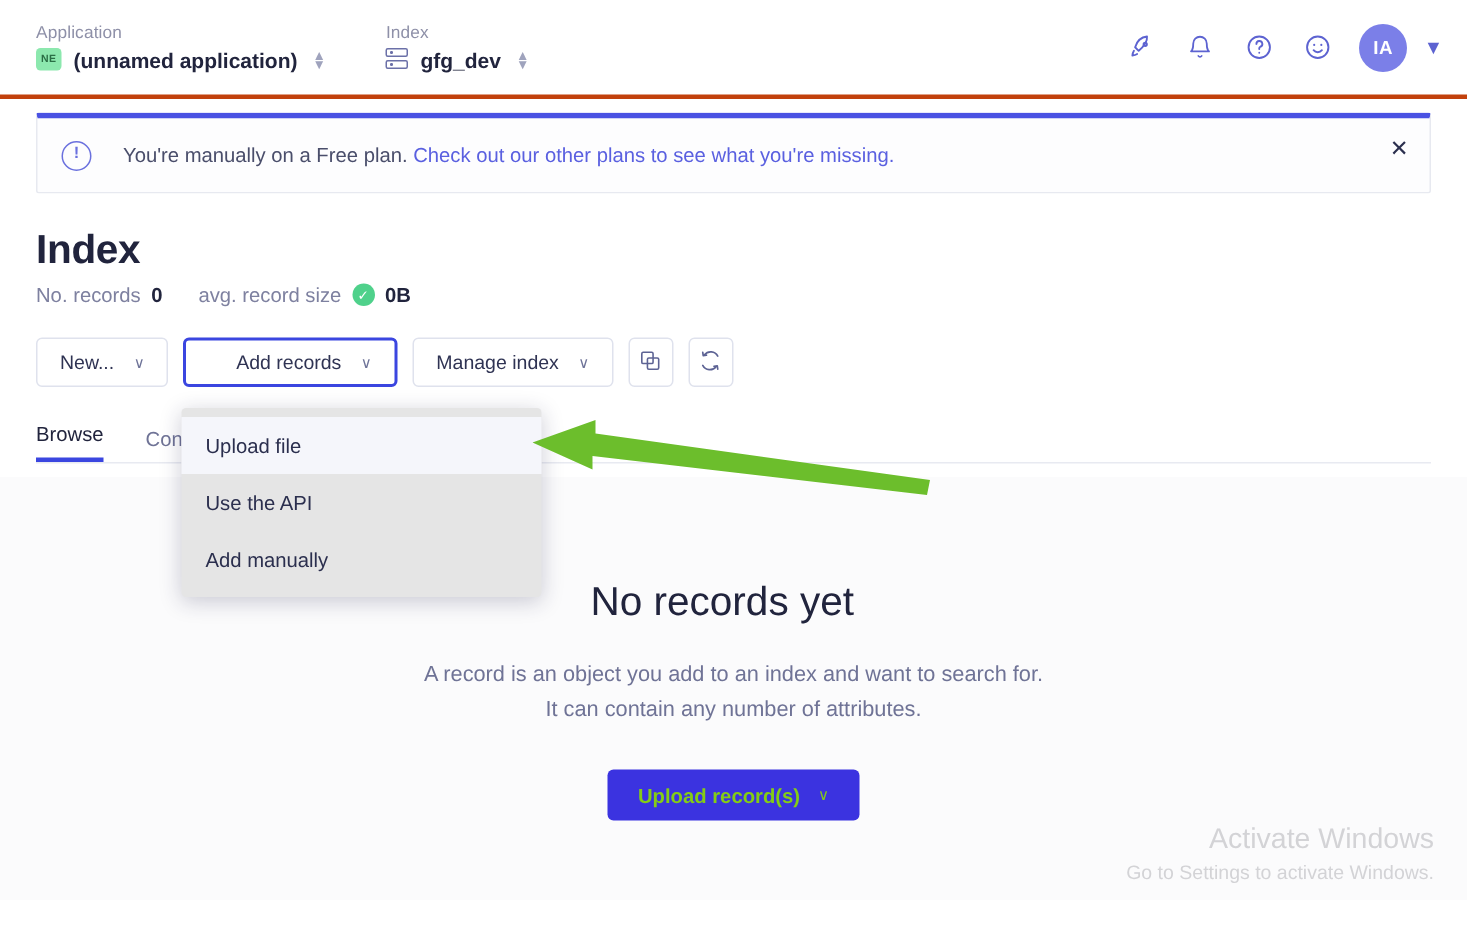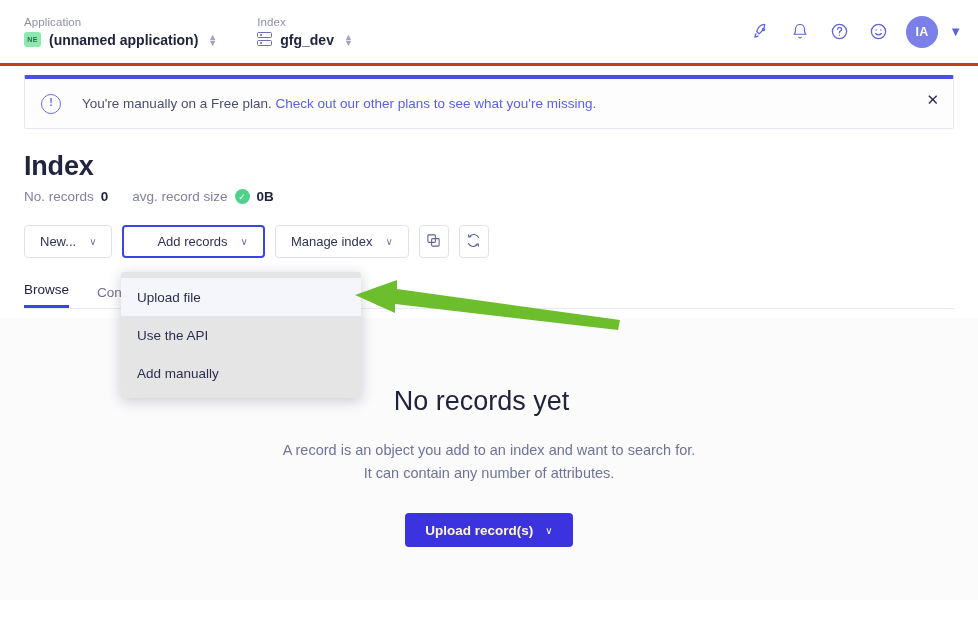--- a/index.html
+++ b/index.html
@@ -337,21 +337,21 @@
   .cta {
     margin-top: 28px;
     display: inline-flex;
     align-items: center;
     gap: 12px;
     height: 34px;
     padding: 0 20px;
     border: none;
     border-radius: 4px;
     background: #3b33e0;
-    color: #fef9c3;
+    color: #84cc16;
     font-size: 13.5px;
     font-weight: bold;
     font-family: "Liberation Sans", sans-serif;
     cursor: pointer;
   }
   .cta .cv { font-size: 10px; font-weight: normal; }
 
   
   .watermark {
     position: absolute;
@@ -524,14 +524,18 @@
     <div class="menu-item">Use the API</div>
     <div class="menu-item">Add manually</div>
   </div>
 
   <div class="arrow">
     <svg width="275" height="55" viewBox="0 0 275 55">
       <polygon points="0,15 42,0 42,9 265,40 263,50 40,24 40,33" fill="#6cbe2c"></polygon>
     </svg>
   </div>
 
+  <div class="watermark">
+    <div class="wm-1">Activate Windows</div>
+    <div class="wm-2">Go to Settings to activate Windows.</div>
+  </div>
 
 </div>
 
 </body></html>

